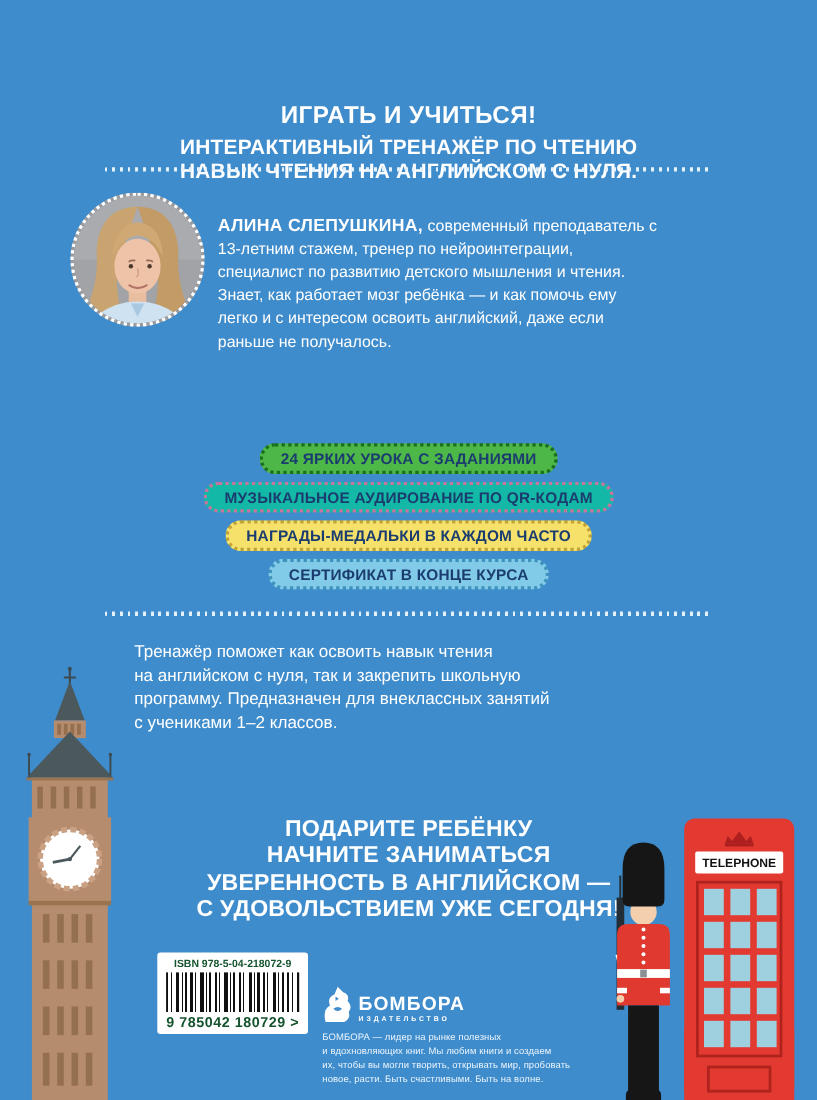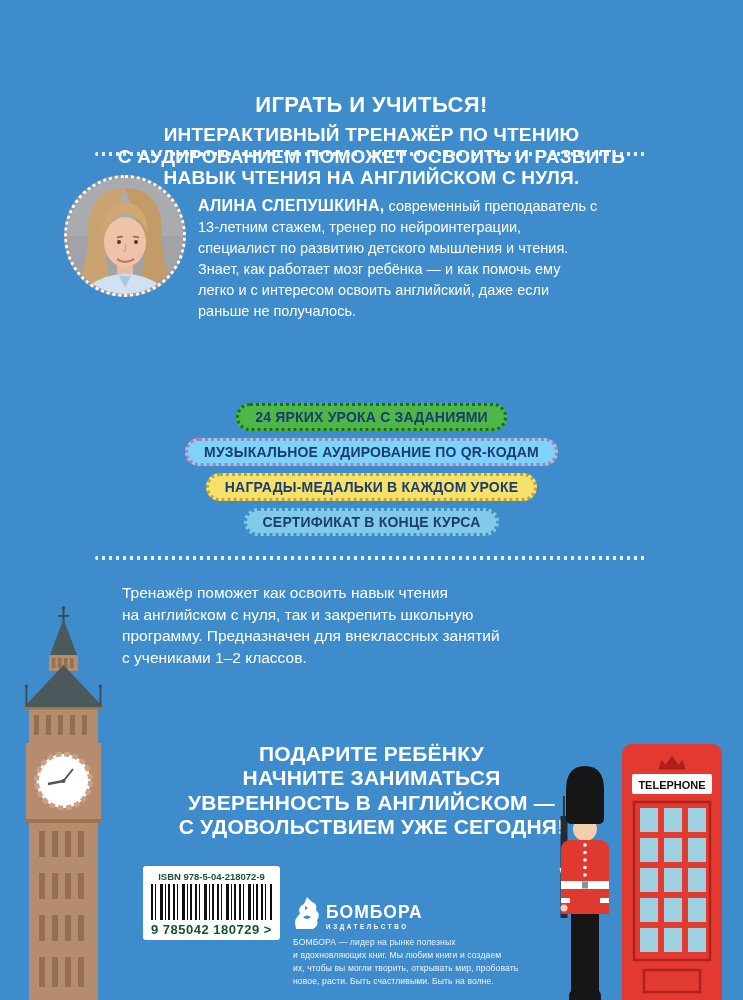--- a/index.html
+++ b/index.html
@@ -51,21 +51,20 @@
   svg{overflow:visible;}
 </style>
 </head>
 <body>
 
 <div class="cover">
 
   <div class="abs center title">ИГРАТЬ И УЧИТЬСЯ!</div>
   <div class="abs center subtitle">
     <div>ИНТЕРАКТИВНЫЙ ТРЕНАЖЁР ПО ЧТЕНИЮ</div>
-    <div>С АУДИРОВАНИЕМ ПОМОЖЕТ ОСВОИТЬ И РАЗВИТЬ</div>
     <div>НАВЫК ЧТЕНИЯ НА АНГЛИЙСКОМ С НУЛЯ.</div>
   </div>
 
   <div class="abs sep sep1"></div>
 
   <div class="abs photo">
     <svg width="116" height="116" viewBox="0 0 116 116">
       <defs>
           <clipPath id="pc">
             <circle cx="58" cy="58" r="58"></circle>
@@ -93,25 +92,25 @@
         <path d="M35,56 Q38,26 58,24 Q80,26 81,56 Q74,38 58,36 Q44,38 35,56 Z" fill="#cfa873"></path>
       </g>
     </svg>
   </div>
   <p class="abs bio"><b>АЛИНА СЛЕПУШКИНА,</b> <span>современный преподаватель с 13-летним стажем, тренер по нейроинтеграции, специалист по развитию детского мышления и чтения. Знает, как работает мозг ребёнка — и как помочь ему легко и с интересом освоить английский, даже если раньше не получалось.</span></p>
 
   <div class="abs pills">
     <div class="pill" style="background: rgb(77, 184, 72); border-color: rgb(28, 111, 28);">
       <span>24 ЯРКИХ УРОКА С ЗАДАНИЯМИ</span>
     </div>
-    <div class="pill" style="background: #7dd3fc; border-color: rgb(201, 115, 159);">
+    <div class="pill" style="background: #14b8a6; border-color: rgb(201, 115, 159);">
       <span>МУЗЫКАЛЬНОЕ АУДИРОВАНИЕ ПО QR-КОДАМ</span>
     </div>
     <div class="pill" style="background: rgb(246, 226, 107); border-color: rgb(194, 163, 56);">
-      <span>НАГРАДЫ-МЕДАЛЬКИ В КАЖДОМ УРОКЕ</span>
+      <span>НАГРАДЫ-МЕДАЛЬКИ В КАЖДОМ ЧАСТО</span>
     </div>
     <div class="pill" style="background: rgb(130, 203, 232); border-color: rgb(62, 147, 189);">
       <span>СЕРТИФИКАТ В КОНЦЕ КУРСА</span>
     </div>
   </div>
 
   <div class="abs sep sep2"></div>
 
   <div class="abs desc">
     <div>Тренажёр поможет как освоить навык чтения</div>

